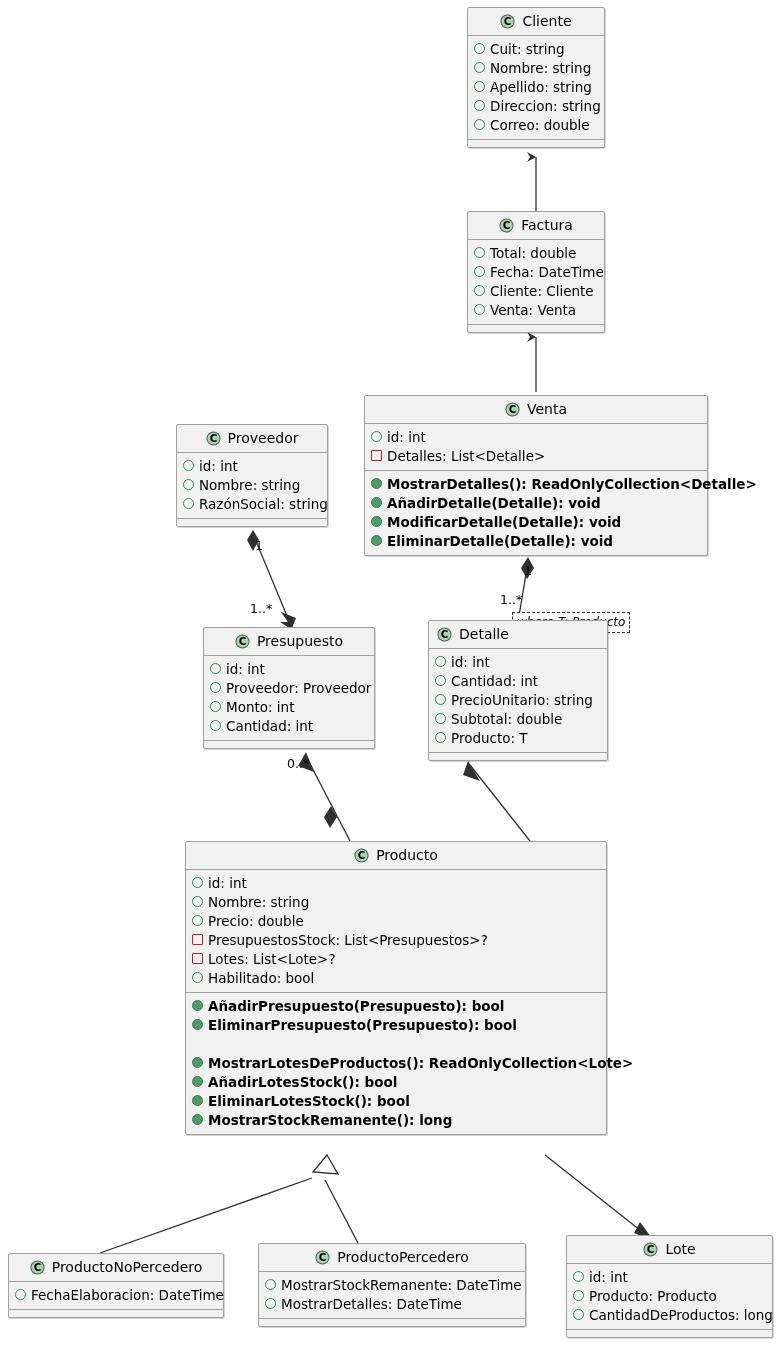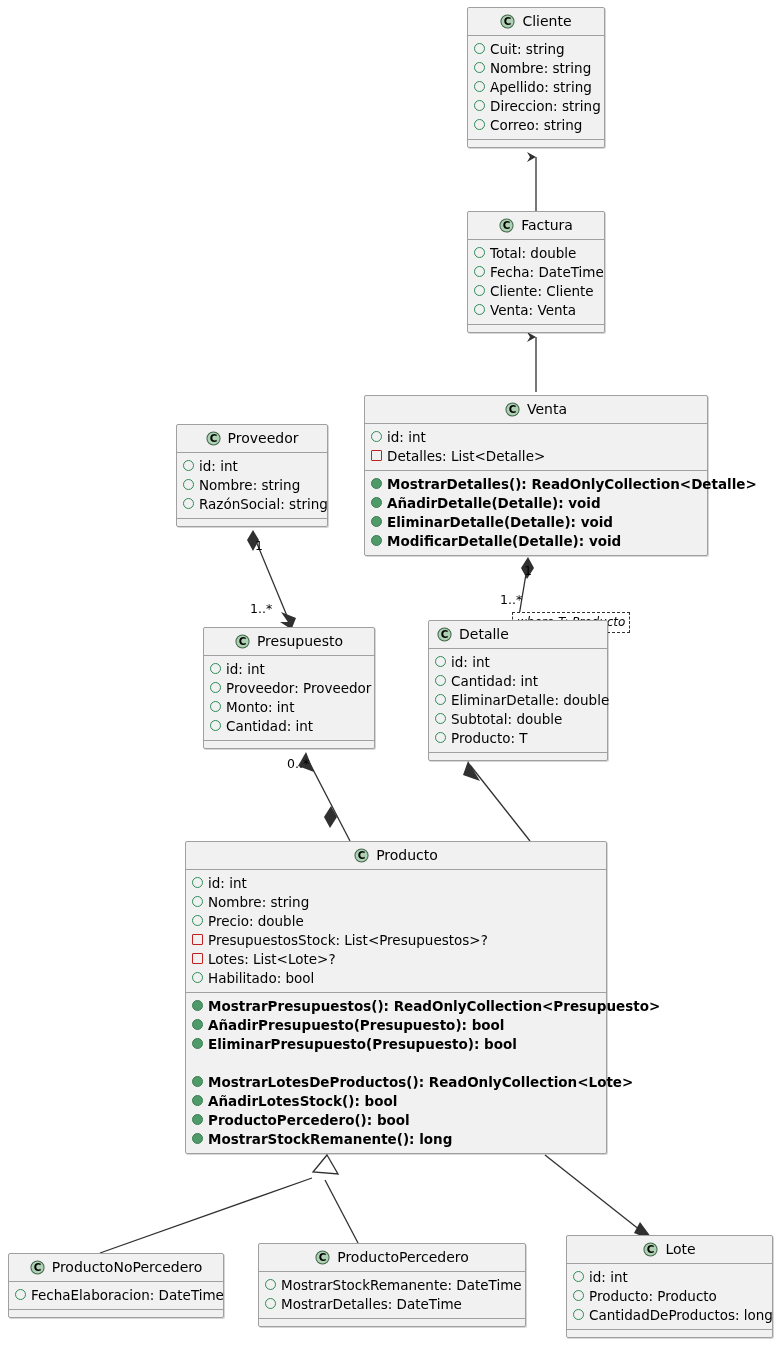--- a/index.html
+++ b/index.html
@@ -199,21 +199,21 @@
           <circle cx="8" cy="8" r="7" fill="#ADD1B2" stroke="#43664B" stroke-width="1.1"></circle>
           <text x="8" y="12" font-size="11" font-family="DejaVu Sans, sans-serif" font-weight="bold" fill="#000" text-anchor="middle">C</text>
         </svg>
       </span><span>Cliente</span>
     </div>
     <div class="uml-compartment">
       <div class="uml-row"><span class="mk mk-pub-field"></span><span>Cuit: string</span></div>
       <div class="uml-row"><span class="mk mk-pub-field"></span><span>Nombre: string</span></div>
       <div class="uml-row"><span class="mk mk-pub-field"></span><span>Apellido: string</span></div>
       <div class="uml-row"><span class="mk mk-pub-field"></span><span>Direccion: string</span></div>
-      <div class="uml-row"><span class="mk mk-pub-field"></span><span>Correo: string</span></div>
+      <div class="uml-row"><span class="mk mk-pub-field"></span><span>Correo: double</span></div>
     </div>
     <div class="uml-compartment tail"></div>
   </div>
 
   <div class="uml-class" style="left:467px; top:211px; width:138px;">
     <div class="uml-header">
       <span class="cls-icon">
         <svg viewBox="0 0 16 16" width="15" height="15">
           <circle cx="8" cy="8" r="7" fill="#ADD1B2" stroke="#43664B" stroke-width="1.1"></circle>
           <text x="8" y="12" font-size="11" font-family="DejaVu Sans, sans-serif" font-weight="bold" fill="#000" text-anchor="middle">C</text>
@@ -238,22 +238,22 @@
         </svg>
       </span><span>Venta</span>
     </div>
     <div class="uml-compartment">
       <div class="uml-row"><span class="mk mk-pub-field"></span><span>id: int</span></div>
       <div class="uml-row"><span class="mk mk-priv-field"></span><span>Detalles: List&lt;Detalle&gt;</span></div>
     </div>
     <div class="uml-compartment">
       <div class="uml-row"><span class="mk mk-pub-method"></span><span>MostrarDetalles(): ReadOnlyCollection&lt;Detalle&gt;</span></div>
       <div class="uml-row"><span class="mk mk-pub-method"></span><span>AñadirDetalle(Detalle): void</span></div>
+      <div class="uml-row"><span class="mk mk-pub-method"></span><span>ModificarDetalle(Detalle): void</span></div>
       <div class="uml-row"><span class="mk mk-pub-method"></span><span>EliminarDetalle(Detalle): void</span></div>
-      <div class="uml-row"><span class="mk mk-pub-method"></span><span>ModificarDetalle(Detalle): void</span></div>
     </div>
   </div>
 
   <div class="uml-class" style="left:176px; top:424px; width:152px;">
     <div class="uml-header">
       <span class="cls-icon">
         <svg viewBox="0 0 16 16" width="15" height="15">
           <circle cx="8" cy="8" r="7" fill="#ADD1B2" stroke="#43664B" stroke-width="1.1"></circle>
           <text x="8" y="12" font-size="11" font-family="DejaVu Sans, sans-serif" font-weight="bold" fill="#000" text-anchor="middle">C</text>
         </svg>
@@ -290,21 +290,21 @@
       <span class="cls-icon">
         <svg viewBox="0 0 16 16" width="15" height="15">
           <circle cx="8" cy="8" r="7" fill="#ADD1B2" stroke="#43664B" stroke-width="1.1"></circle>
           <text x="8" y="12" font-size="11" font-family="DejaVu Sans, sans-serif" font-weight="bold" fill="#000" text-anchor="middle">C</text>
         </svg>
       </span><span>Detalle</span>
     </div>
     <div class="uml-compartment">
       <div class="uml-row"><span class="mk mk-pub-field"></span><span>id: int</span></div>
       <div class="uml-row"><span class="mk mk-pub-field"></span><span>Cantidad: int</span></div>
-      <div class="uml-row"><span class="mk mk-pub-field"></span><span>EliminarDetalle: double</span></div>
+      <div class="uml-row"><span class="mk mk-pub-field"></span><span>PrecioUnitario: string</span></div>
       <div class="uml-row"><span class="mk mk-pub-field"></span><span>Subtotal: double</span></div>
       <div class="uml-row"><span class="mk mk-pub-field"></span><span>Producto: T</span></div>
     </div>
     <div class="uml-compartment tail"></div>
   </div>
 
   <div class="uml-class" style="left:185px; top:841px; width:422px;">
     <div class="uml-header">
       <span class="cls-icon">
         <svg viewBox="0 0 16 16" width="15" height="15">
@@ -315,27 +315,26 @@
     </div>
     <div class="uml-compartment">
       <div class="uml-row"><span class="mk mk-pub-field"></span><span>id: int</span></div>
       <div class="uml-row"><span class="mk mk-pub-field"></span><span>Nombre: string</span></div>
       <div class="uml-row"><span class="mk mk-pub-field"></span><span>Precio: double</span></div>
       <div class="uml-row"><span class="mk mk-priv-field"></span><span>PresupuestosStock: List&lt;Presupuestos&gt;?</span></div>
       <div class="uml-row"><span class="mk mk-priv-field"></span><span>Lotes: List&lt;Lote&gt;?</span></div>
       <div class="uml-row"><span class="mk mk-pub-field"></span><span>Habilitado: bool</span></div>
     </div>
     <div class="uml-compartment">
-      <div class="uml-row"><span class="mk mk-pub-method"></span><span>MostrarPresupuestos(): ReadOnlyCollection&lt;Presupuesto&gt;</span></div>
       <div class="uml-row"><span class="mk mk-pub-method"></span><span>AñadirPresupuesto(Presupuesto): bool</span></div>
       <div class="uml-row"><span class="mk mk-pub-method"></span><span>EliminarPresupuesto(Presupuesto): bool</span></div>
       <div class="uml-row spacer"></div>
       <div class="uml-row"><span class="mk mk-pub-method"></span><span>MostrarLotesDeProductos(): ReadOnlyCollection&lt;Lote&gt;</span></div>
       <div class="uml-row"><span class="mk mk-pub-method"></span><span>AñadirLotesStock(): bool</span></div>
-      <div class="uml-row"><span class="mk mk-pub-method"></span><span>ProductoPercedero(): bool</span></div>
+      <div class="uml-row"><span class="mk mk-pub-method"></span><span>EliminarLotesStock(): bool</span></div>
       <div class="uml-row"><span class="mk mk-pub-method"></span><span>MostrarStockRemanente(): long</span></div>
     </div>
   </div>
 
   <div class="uml-class" style="left:8px; top:1253px; width:216px;">
     <div class="uml-header">
       <span class="cls-icon">
         <svg viewBox="0 0 16 16" width="15" height="15">
           <circle cx="8" cy="8" r="7" fill="#ADD1B2" stroke="#43664B" stroke-width="1.1"></circle>
           <text x="8" y="12" font-size="11" font-family="DejaVu Sans, sans-serif" font-weight="bold" fill="#000" text-anchor="middle">C</text>

